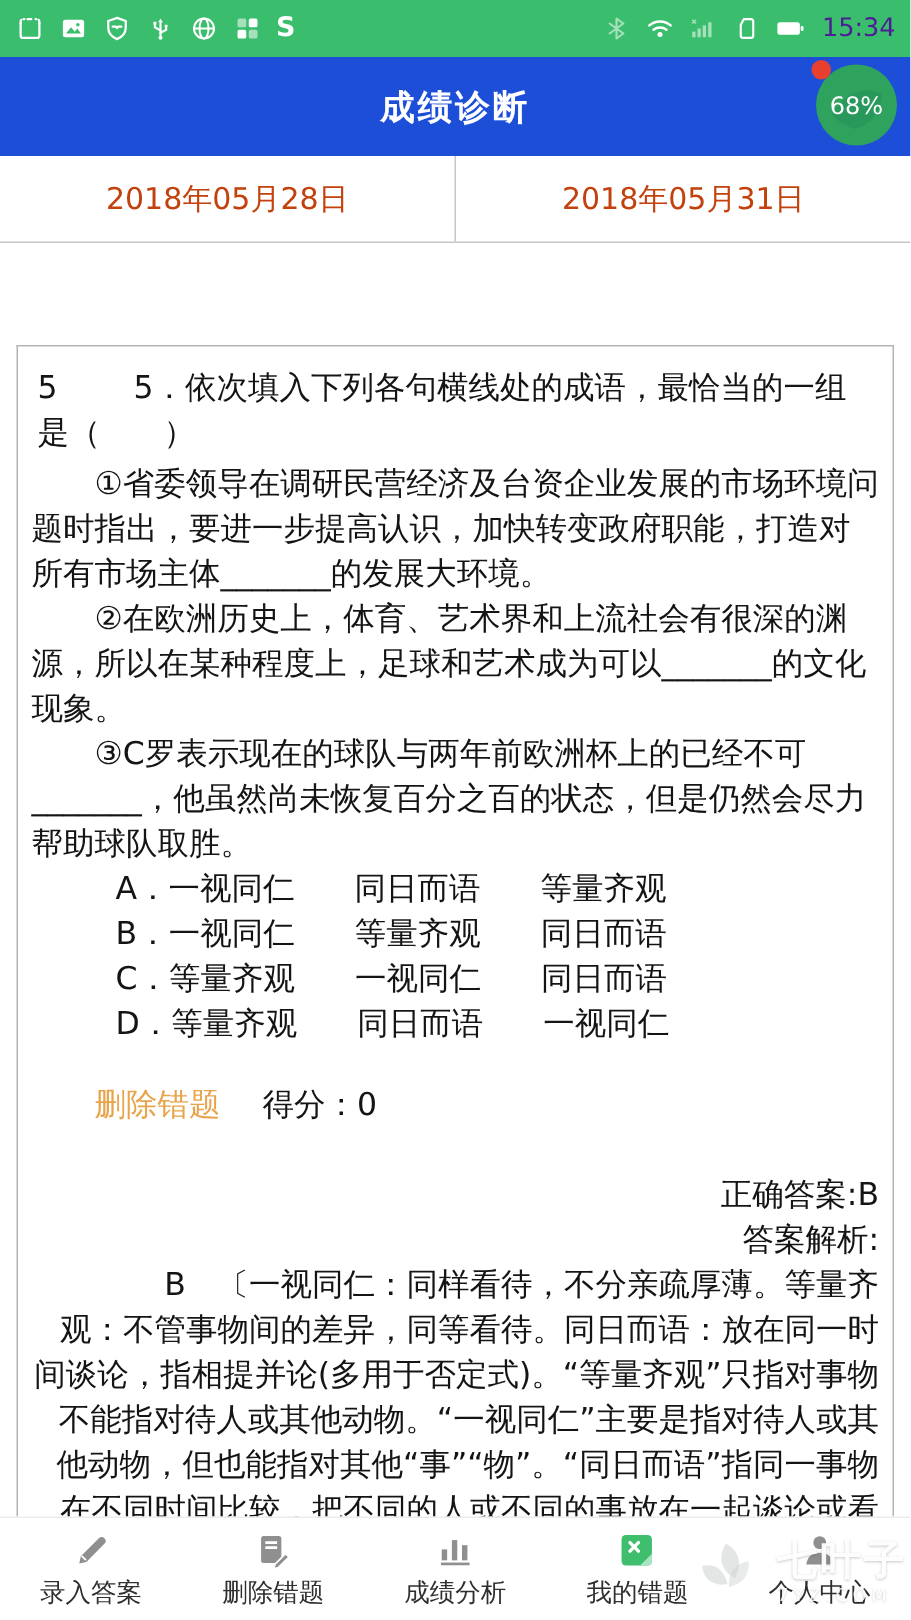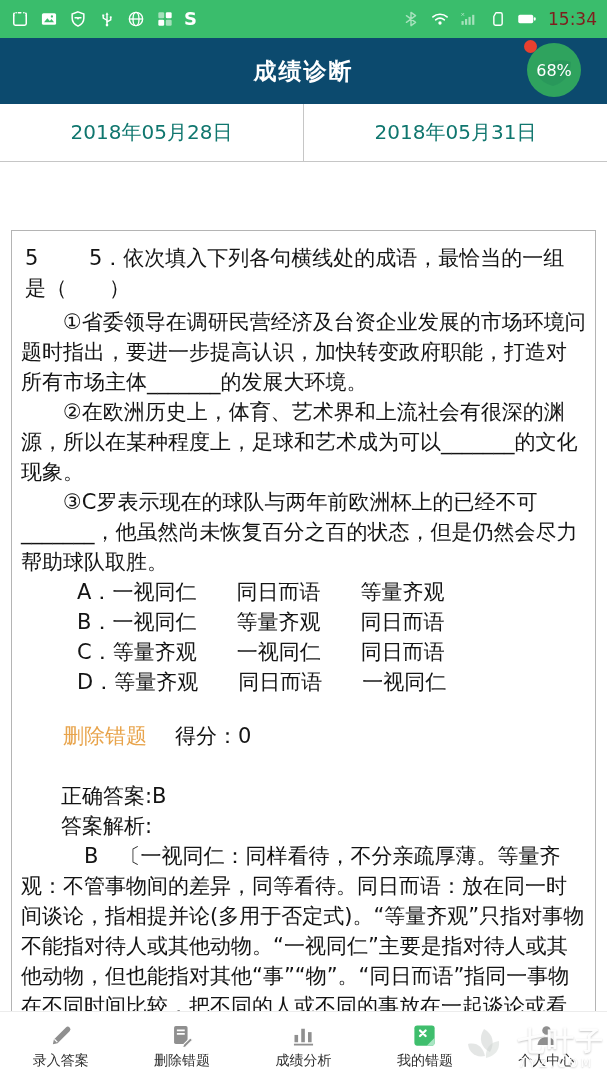--- a/index.html
+++ b/index.html
@@ -11,72 +11,72 @@
   .screen { position:absolute; inset:0; background:#fff; }
 
   
   .status-bar {
     height:38px; background:#3abd6c; box-sizing:border-box;
     display:flex; align-items:center; justify-content:space-between; padding:0 10px;
   }
   .sb-left,.sb-right { display:flex; align-items:center; gap:9px; }
   .sb-icon { width:20px; height:20px; display:block; }
   .sb-s { color:#fff; font-weight:800; font-size:18px; line-height:20px; }
-  .sb-time { color:#7f1d1d; font-size:17px; margin-left:2px; }
-
-  
-  .header { height:66px; background:#0c4a6e; position:relative;
+  .sb-time { color:#4c1d95; font-size:17px; margin-left:2px; }
+
+  
+  .header { height:66px; background:#1d4ed8; position:relative;
     display:flex; align-items:center; justify-content:center; }
   .header-title { color:#fff; font-size:23px; font-weight:bold; letter-spacing:2px; }
-  .score-badge { position:absolute; right:24px; top:3px; width:58px; height:58px; cursor:pointer; }
+  .score-badge { position:absolute; right:7px; top:3px; width:58px; height:58px; cursor:pointer; }
   .score-badge svg { position:absolute; inset:0; }
   .badge-text { position:absolute; inset:0; display:flex; align-items:center;
     justify-content:center; color:#fff; font-size:16px; }
   .badge-dot { position:absolute; left:-1px; top:-1px; width:13px; height:13px;
     border-radius:50%; background:#e8402f; }
 
   
   .subject-tabs { height:64px; background:#fff; display:flex; align-items:center;
     border-bottom:1px solid #d8d8d8; }
   .subject-tab { flex:1; text-align:center; font-size:21px; color:#1c1c1c; cursor:pointer; }
   .subject-tab.active .tab-label { background:#29a7dd; color:#fff; border-radius:6px; padding:9px 16px; }
 
   
   .date-tabs { height:57px; background:#fff; display:flex; border-bottom:1px solid #c6c6c6; }
   .date-tab { flex:1; display:flex; align-items:center; justify-content:center;
-    font-size:20px; color:#0f766e; cursor:pointer; }
+    font-size:20px; color:#c2410c; cursor:pointer; }
   .date-tab.first { border-right:1px solid #c6c6c6; }
 
   
   .content {
     position:absolute; top:230px; left:11px; right:11px; bottom:0;
     border:1px solid #b4b4b4; border-bottom:none; background:#fff;
     padding:8px 9px 0 9px; box-sizing:border-box; overflow:hidden;
     font-size:21px; line-height:30px; color:#141414;
   }
   .q-stem { margin:4px; }
   .q-num { display:inline-block; min-width:64px; }
   .q-para { text-indent:2em; margin:0; }
   .options { margin-left:56px; }
   .option { white-space:nowrap; }
   .opt-item { margin-left:40px; }
   .action-row { margin-top:24px; padding-left:2em; }
   .delete-btn { color:#e8a44c; margin-right:28px; cursor:pointer; }
   .score { color:#141414; }
-  .answer-block { margin-top:30px; }
+  .answer-block { margin-top:30px;text-align:right; }
   .answer-line { text-indent:1.9em; }
   .explanation { margin:0; text-indent:3em; }
 
   
   .bottom-nav { position:absolute; left:0; right:0; bottom:0; height:68px;
     background:#fff; border-top:1px solid #ececec; display:flex; z-index:5; }
   .nav-item { flex:1; display:flex; flex-direction:column; align-items:center;
     justify-content:center; gap:3px; cursor:pointer; }
   .nav-icon svg { width:27px; height:27px; display:block; }
-  .nav-label { font-size:14px; color:#2f2f2f; }
+  .nav-label { font-size:17px; color:#2f2f2f; }
 
   
   .watermark { position:absolute; right:2px; bottom:3px; z-index:9;
     display:flex; align-items:center; gap:5px; pointer-events:none; }
   .wm-logo { width:58px; height:58px; }
   .wm-text { color:rgba(255,255,255,.95); text-shadow:0 1px 2px rgba(0,0,0,.22); text-align:left; }
   .wm-name { font-size:27px; font-weight:bold; letter-spacing:2px; line-height:30px; }
   .wm-domain { font-size:12px; letter-spacing:3px; opacity:.9; }
 </style>
 </head>

